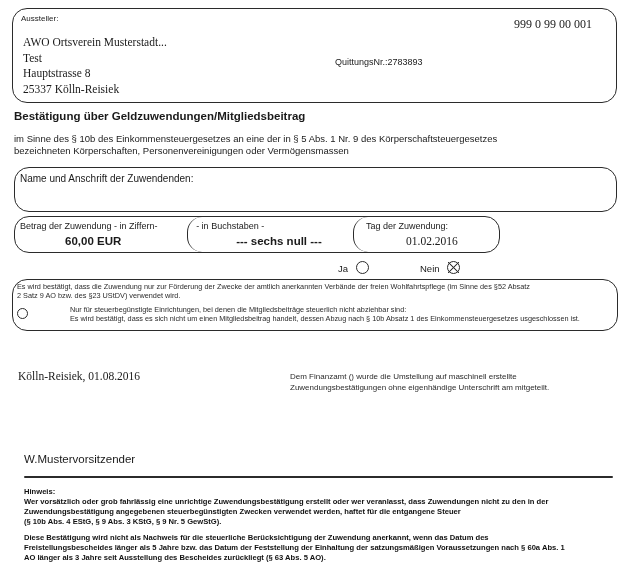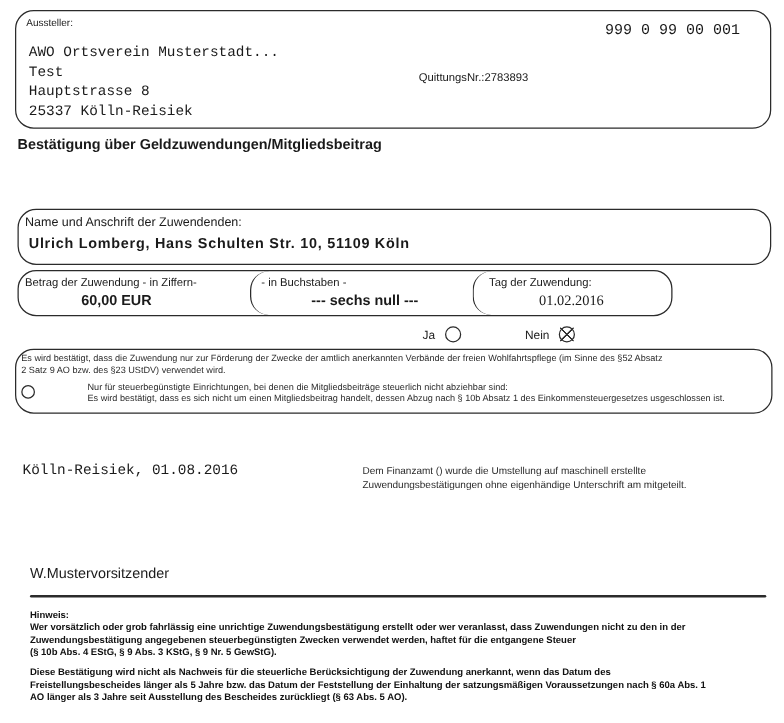--- a/index.html
+++ b/index.html
@@ -1,40 +1,40 @@
 <!DOCTYPE html>
 <html><head>
 <meta charset="utf-8">
 <style>
   * { margin: 0; padding: 0; box-sizing: border-box; border-radius: 15px; }
   html, body { background: #ffffff; }
   body { font-family: "Liberation Sans", sans-serif; color: #1a1a1a; }
   .page { position: relative; width: 627px; height: 578px; background: #ffffff; overflow: hidden; }
-  .serif { font-family: Liberation Mono, monospace; }
+  .serif { font-family: Liberation Serif, serif; }
   .pre { white-space: pre-line; }
 
   
   .issuer-box { position: absolute; left: 12px; top: 8px; width: 605px; height: 95px; border: 1px solid #2b2b2b; }
   .aussteller-label { position: absolute; left: 8px; top: 5px; font-size: 8px; color: #222; }
   .issuer-code { position: absolute; right: 24px; top: 8px; font-size: 12px; }
   .issuer-address { position: absolute; left: 10px; top: 26px; font-size: 11.5px; line-height: 15.5px; }
   .quittung { position: absolute; left: 322px; top: 48px; font-size: 9px; }
   .quittung-value { }
 
   
   .doc-title { position: absolute; left: 14px; top: 110px; font-size: 11.5px; font-weight: 700; }
   .doc-subtitle { position: absolute; left: 14px; top: 133px; font-size: 9.5px; line-height: 11.5px; }
 
   
   .donor-box { position: absolute; left: 14px; top: 167px; width: 603px; height: 45px; border: 1px solid #2b2b2b; }
   .donor-label { position: absolute; left: 5px; top: 5px; font-size: 10px; }
   .donor-value { position: absolute; left: 8px; top: 21px; font-size: 11.5px; font-weight: 700; letter-spacing: 0.6px; }
 
   
-  .amount-table { position: absolute; left: 14px; top: 216px; width: 524px; height: 37px; border: 1px solid #2b2b2b; display: flex; gap: 25px; }
+  .amount-table { position: absolute; left: 14px; top: 216px; width: 486px; height: 37px; border: 1px solid #2b2b2b; display: flex; gap: 25px; }
   .cell { position: relative; height: 100%; }
   .cell + .cell { border-left: 1px solid #2b2b2b; }
   .cell-amount { width: 204px; }
   .cell-words  { width: 195px; }
   .cell-date   { width: 202px; }
   .cell-label { position: absolute; left: 5px; top: 4px; font-size: 9px; }
   .cell-value { position: absolute; left: 10px; top: 18px; font-size: 11.5px; font-weight: 700; padding-left: 40px; }
   .cell-words .cell-label { left: 8px; }
   .cell-words .cell-value { left: 8px; }
   .cell-date .cell-label { left: 12px; }
@@ -85,24 +85,25 @@
       <div>Test</div>
       <div>Hauptstrasse 8</div>
       <div>25337 Kölln-Reisiek</div>
     </div>
     <div class="quittung">
       <span>QuittungsNr.:</span><span class="quittung-value">2783893</span>
     </div>
   </section>
 
   <h1 class="doc-title">Bestätigung über Geldzuwendungen/Mitgliedsbeitrag</h1>
+  <p class="doc-subtitle pre">im Sinne des § 10b des Einkommensteuergesetzes an eine der in § 5 Abs. 1 Nr. 9 des Körperschaftsteuergesetzes
+bezeichneten Körperschaften, Personenvereinigungen oder Vermögensmassen</p>
 
   <section class="donor-box">
     <div class="donor-label">Name und Anschrift der Zuwendenden:</div>
-    <div class="donor-value">Ulrich Lomberg, Hans Schulten Str. 10, 51109 Köln</div>
   </section>
 
   <section class="amount-table">
     <div class="cell cell-amount">
       <div class="cell-label">Betrag der Zuwendung  - in Ziffern-</div>
       <div class="cell-value">60,00 EUR</div>
     </div>
     <div class="cell cell-words">
       <div class="cell-label">- in Buchstaben -</div>
       <div class="cell-value">--- sechs null ---</div>

